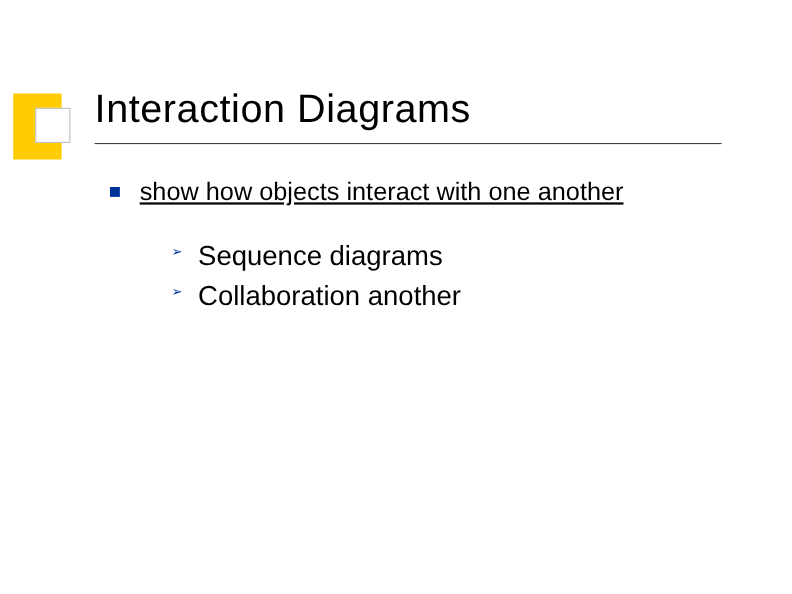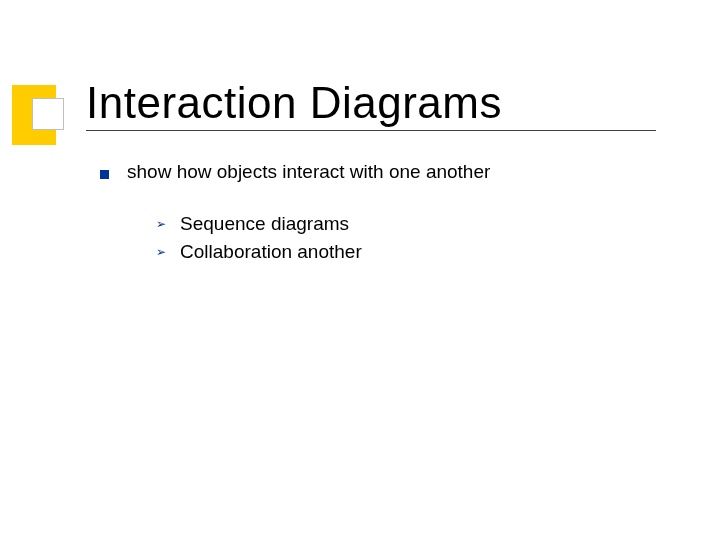--- a/index.html
+++ b/index.html
@@ -31,21 +31,21 @@
     top: 98px;
     width: 30px;
     height: 30px;
     background: #ffffff;
     border: 1px solid #bfbfbf;
   }
   .title {
     position: absolute;
     left: 86px;
     top: 78px;
-    font-size: 44px;
+    font-size: 36px;
     font-weight: 400;
     letter-spacing: 0.5px;
   }
   .underline {
     position: absolute;
     left: 86px;
     top: 130px;
     width: 570px;
     height: 1px;
     background: #404040;
@@ -64,40 +64,41 @@
   .lvl1-item .sq {
     width: 9px;
     height: 9px;
     background: #003399;
     flex: 0 0 9px;
     margin-top: 10px;
     margin-left: 14px;
     margin-right: 18px;
   }
   .lvl1-item .txt {
-    font-size: 19px;
+    font-size: 23px;
     line-height: 1.25;
+    text-decoration: underline;
   }
   .lvl2-list {
     margin-top: 8px;
     margin-left: 70px;
   }
   .lvl2-item {
     display: flex;
     align-items: flex-start;
     margin-bottom: 4px;
   }
   .lvl2-item .arrow {
     font-size: 12px;
     color: #003399;
     margin-top: 5px;
     margin-right: 14px;
   }
   .lvl2-item .txt {
-    font-size: 19px;
+    font-size: 25px;
     line-height: 1.3;
   }
 </style>
 </head>
 <body>
 
 <div class="slide">
 
   <div class="accent-outer"></div>
   <div class="accent-inner"></div>

